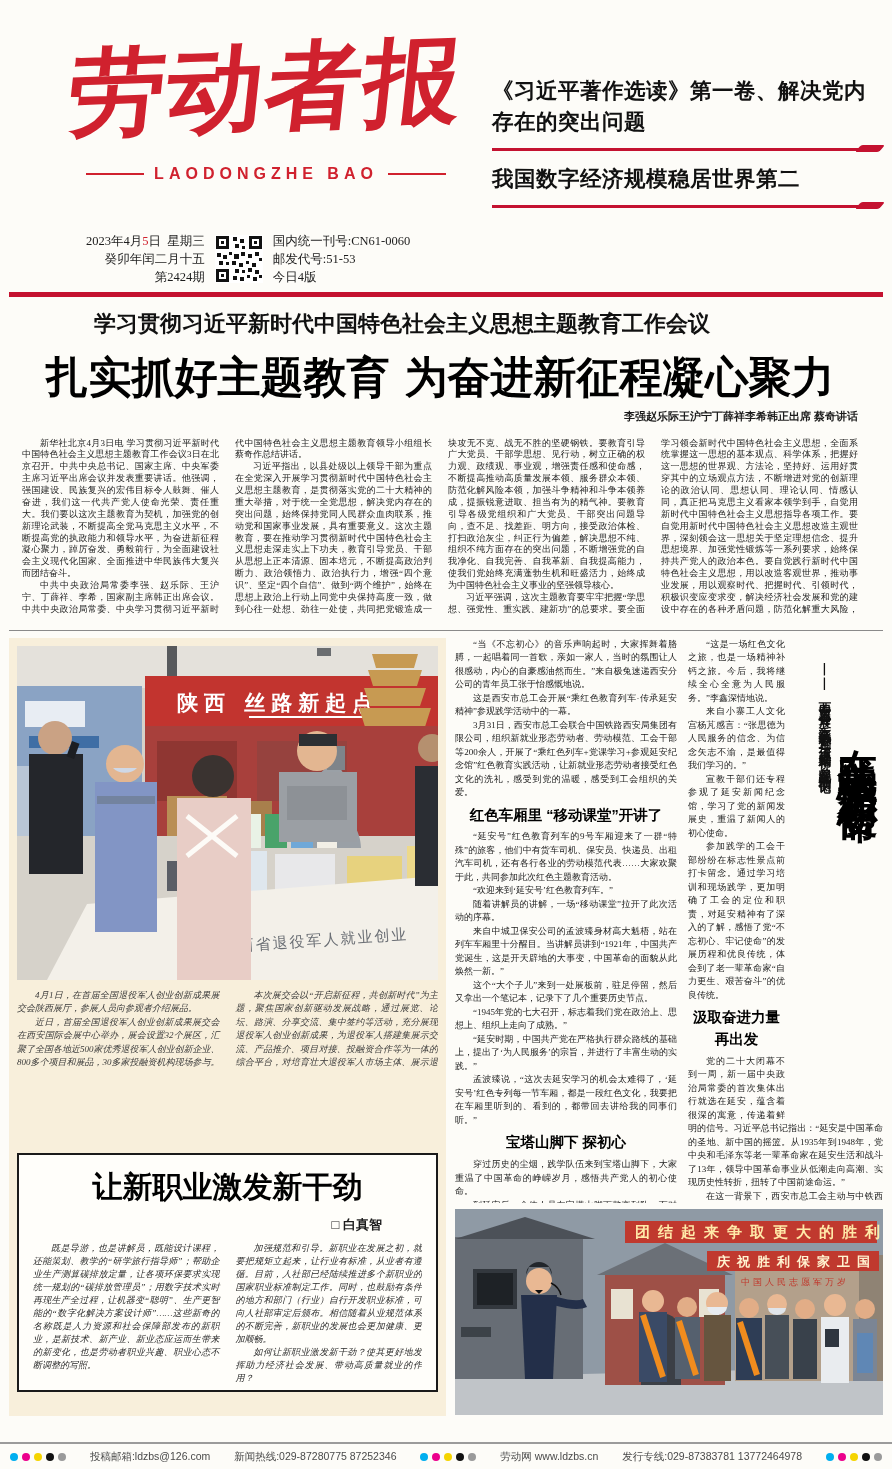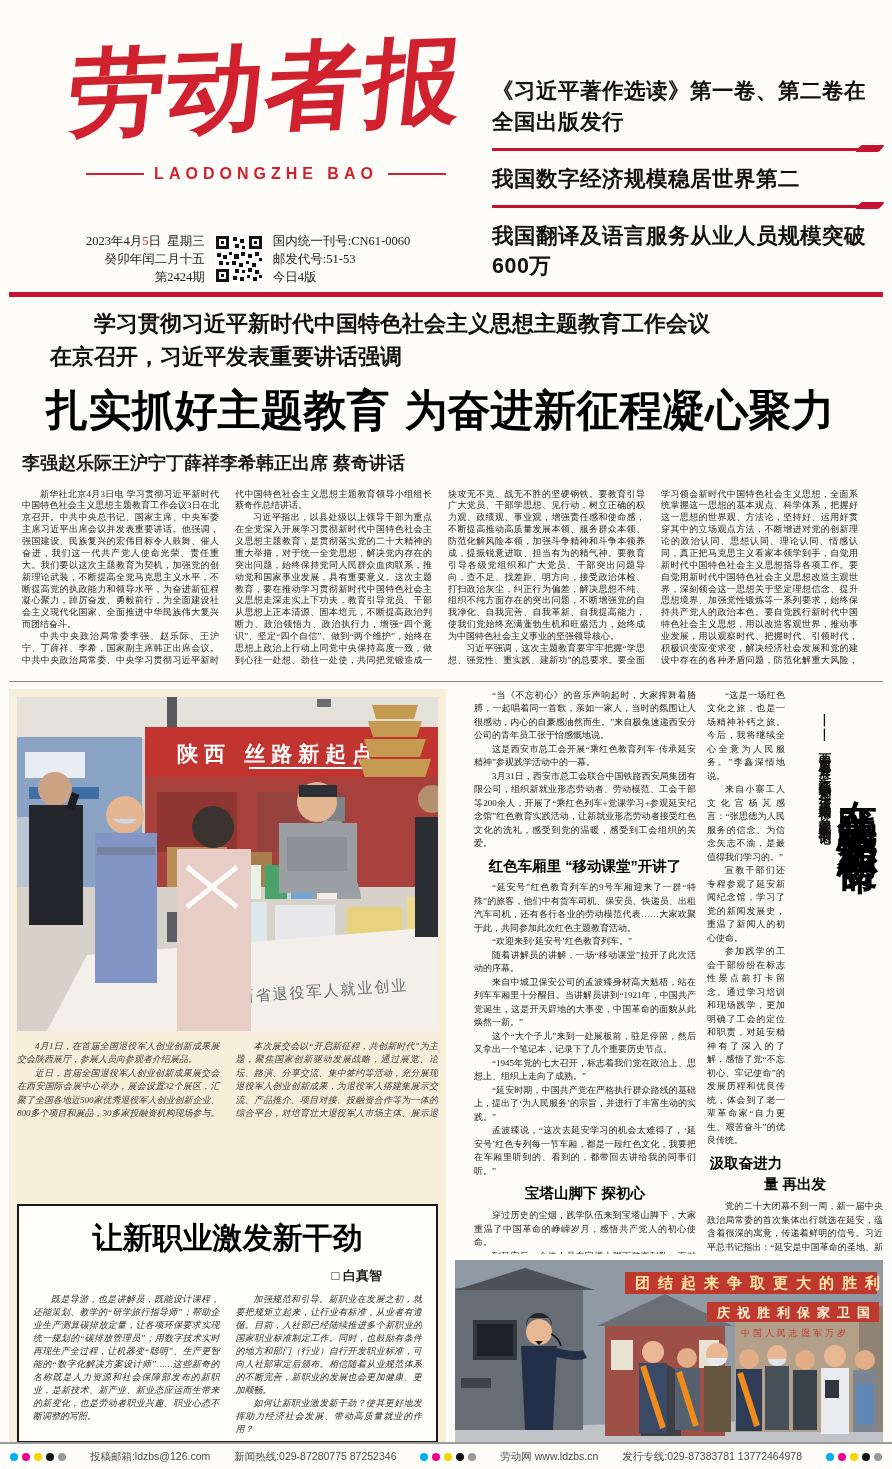--- a/index.html
+++ b/index.html
@@ -34,22 +34,22 @@
 
   
   .lead{padding:10px 34px 0 22px;}
   .kicker{font-family:"Liberation Sans","DejaVu Sans",sans-serif;font-weight:900;
       font-size:22px;line-height:1.5;color:#111;}
   .kicker .k1{margin-left:72px;}
   .kicker .k2{margin-left:28px;}
   .lead-headline{font-family:"DejaVu Sans","Liberation Sans",sans-serif;font-weight:900;
       font-size:43px;line-height:1.2;text-align:center;color:#000;margin-top:12px;letter-spacing:0px;
       white-space:nowrap;}
-  .lead-byline{font-family:"Liberation Sans",sans-serif;font-weight:bold;font-size:18px;
-      text-align:left;margin-top:14px;}
+  .lead-byline{font-family:"Liberation Sans",sans-serif;font-weight:bold;font-size:11px;
+      text-align:right;margin-top:5px;}
   .lead-body{margin-top:14px;height:184px;overflow:hidden;
       column-count:4;column-gap:16px;
       font-size:9px;line-height:1.32;text-align:justify;color:#222;}
   .lead-body p{margin:0;text-indent:2em;}
 
   
   .mid{margin:8px 9px 0 9px;border-top:1px solid #8a8a8a;padding-top:7px;
        display:flex;gap:9px;}
   .mid-left{width:437px;flex:0 0 auto;background:#f8efdb;padding:8px;box-sizing:border-box;height:778px;}
   .photo1{display:block;width:421px;height:334px;background:#d8d4cd;}
@@ -60,21 +60,21 @@
       padding:12px 14px 8px 14px;height:239px;box-sizing:border-box;overflow:hidden;}
   .comment-title{font-family:"DejaVu Sans","Liberation Sans",sans-serif;font-weight:900;
       font-size:30px;text-align:center;color:#000;}
   .comment-author{text-align:right;font-family:"Liberation Sans",sans-serif;font-weight:bold;
       font-size:13px;margin:8px 40px 8px 0;}
   .comment-body{column-count:2;column-gap:16px;height:150px;overflow:hidden;
       font-size:9px;line-height:1.45;text-align:justify;font-style:italic;color:#2b2b2b;}
   .comment-body div{margin:0;text-indent:2em;}
 
   .mid-right{flex:1 1 auto;display:flex;flex-direction:column;}
-  .feature{display:flex;gap:11px;height:565px;overflow:hidden;margin-left:19px;}
+  .feature{display:flex;gap:11px;height:565px;overflow:hidden;}
   .f-col1{width:222px;flex:0 0 auto;font-size:9px;line-height:1.5;text-align:justify;color:#222;}
   .f-right{flex:1 1 auto;font-size:9px;line-height:1.5;text-align:justify;color:#222;}
   .f-col1 div,.f-right div{text-indent:2em;margin:0;}
   .f-col1 .t-h,.f-right .t-h{font-family:"Liberation Sans","DejaVu Sans",sans-serif;
       font-weight:900;font-size:14.5px;text-align:center;text-indent:0;margin:5px 0 4px 0;color:#000;}
   .vert-block{float:right;width:98px;height:476px;writing-mode:vertical-rl;
       margin-left:8px;margin-bottom:6px;}
   .v-title{font-family:"DejaVu Sans","Liberation Sans",sans-serif;font-weight:900;
       font-size:40px;letter-spacing:6px;color:#000;line-height:1.25;}
   .v-sub{font-family:"Liberation Sans",sans-serif;font-weight:bold;font-size:12.5px;
@@ -153,34 +153,32 @@
       </g>
     </svg>
     <div class="date-right">
       <div>国内统一刊号:CN61-0060</div>
       <div>邮发代号:51-53</div>
       <div>今日4版</div>
     </div>
   </div>
 
   <div class="tophead">
-    <div class="th">《习近平著作选读》第一卷、第二卷在全国出版发行</div>
+    <div class="th">《习近平著作选读》第一卷、解决党内存在的突出问题</div>
     <div class="th-rule"></div>
     <div class="th">我国数字经济规模稳居世界第二</div>
     <div class="th-rule"></div>
-    <div class="th">我国翻译及语言服务从业人员规模突破600万</div>
   </div>
 </div>
 
 <div class="big-red-rule"></div>
 
 <div class="lead">
   <div class="kicker sans">
     <div class="k1">学习贯彻习近平新时代中国特色社会主义思想主题教育工作会议</div>
-    <div class="k2">在京召开，习近平发表重要讲话强调</div>
   </div>
   <div class="lead-headline">扎实抓好主题教育 为奋进新征程凝心聚力</div>
   <div class="lead-byline">李强赵乐际王沪宁丁薛祥李希韩正出席 蔡奇讲话</div>
   <div class="lead-body">
 
   <p class="t-p">新华社北京4月3日电 学习贯彻习近平新时代中国特色社会主义思想主题教育工作会议3日在北京召开。中共中央总书记、国家主席、中央军委主席习近平出席会议并发表重要讲话。他强调，强国建设、民族复兴的宏伟目标令人鼓舞、催人奋进，我们这一代共产党人使命光荣、责任重大。我们要以这次主题教育为契机，加强党的创新理论武装，不断提高全党马克思主义水平，不断提高党的执政能力和领导水平，为奋进新征程凝心聚力，踔厉奋发、勇毅前行，为全面建设社会主义现代化国家、全面推进中华民族伟大复兴而团结奋斗。</p>
       <p class="t-p">中共中央政治局常委李强、赵乐际、王沪宁、丁薛祥、李希，国家副主席韩正出席会议。中共中央政治局常委、中央学习贯彻习近平新时代中国特色社会主义思想主题教育领导小组组长蔡奇作总结讲话。</p>
       <p class="t-p">习近平指出，以县处级以上领导干部为重点在全党深入开展学习贯彻新时代中国特色社会主义思想主题教育，是贯彻落实党的二十大精神的重大举措，对于统一全党思想，解决党内存在的突出问题，始终保持党同人民群众血肉联系，推动党和国家事业发展，具有重要意义。这次主题教育，要在推动学习贯彻新时代中国特色社会主义思想走深走实上下功夫，教育引导党员、干部从思想上正本清源、固本培元，不断提高政治判断力、政治领悟力、政治执行力，增强“四个意识”、坚定“四个自信”、做到“两个维护”，始终在思想上政治上行动上同党中央保持高度一致，做到心往一处想、劲往一处使，共同把党锻造成一块攻无不克、战无不胜的坚硬钢铁。要教育引导广大党员、干部学思想、见行动，树立正确的权力观、政绩观、事业观，增强责任感和使命感，不断提高推动高质量发展本领、服务群众本领、防范化解风险本领，加强斗争精神和斗争本领养成，提振锐意进取、担当有为的精气神。要教育引导各级党组织和广大党员、干部突出问题导向，查不足、找差距、明方向，接受政治体检、打扫政治灰尘，纠正行为偏差，解决思想不纯、组织不纯方面存在的突出问题，不断增强党的自我净化、自我完善、自我革新、自我提高能力，使我们党始终充满蓬勃生机和旺盛活力，始终成为中国特色社会主义事业的坚强领导核心。</p>
       <p class="t-p">习近平强调，这次主题教育要牢牢把握“学思想、强党性、重实践、建新功”的总要求。要全面学习领会新时代中国特色社会主义思想，全面系统掌握这一思想的基本观点、科学体系，把握好这一思想的世界观、方法论，坚持好、运用好贯穿其中的立场观点方法，不断增进对党的创新理论的政治认同、思想认同、理论认同、情感认同，真正把马克思主义看家本领学到手，自觉用新时代中国特色社会主义思想指导各项工作。要自觉用新时代中国特色社会主义思想改造主观世界，深刻领会这一思想关于坚定理想信念、提升思想境界、加强党性锻炼等一系列要求，始终保持共产党人的政治本色。要自觉践行新时代中国特色社会主义思想，用以改造客观世界，推动事业发展，用以观察时代、把握时代、引领时代，积极识变应变求变，解决经济社会发展和党的建设中存在的各种矛盾问题，防范化解重大风险，推动中国式现代化取得新进展新突破。要从新时代中国特色社会主义思想中汲取奋发进取的智慧和力量，熟练掌握其中蕴含的领导方法、思想方法、工作方法，不断提高履职尽责的能力和水平，凝心聚力促发展，驰而不息抓落实，立足岗位作贡献，努力创造经得起历史和人民检验的实绩。（下转第2版）</p>
     </div>

